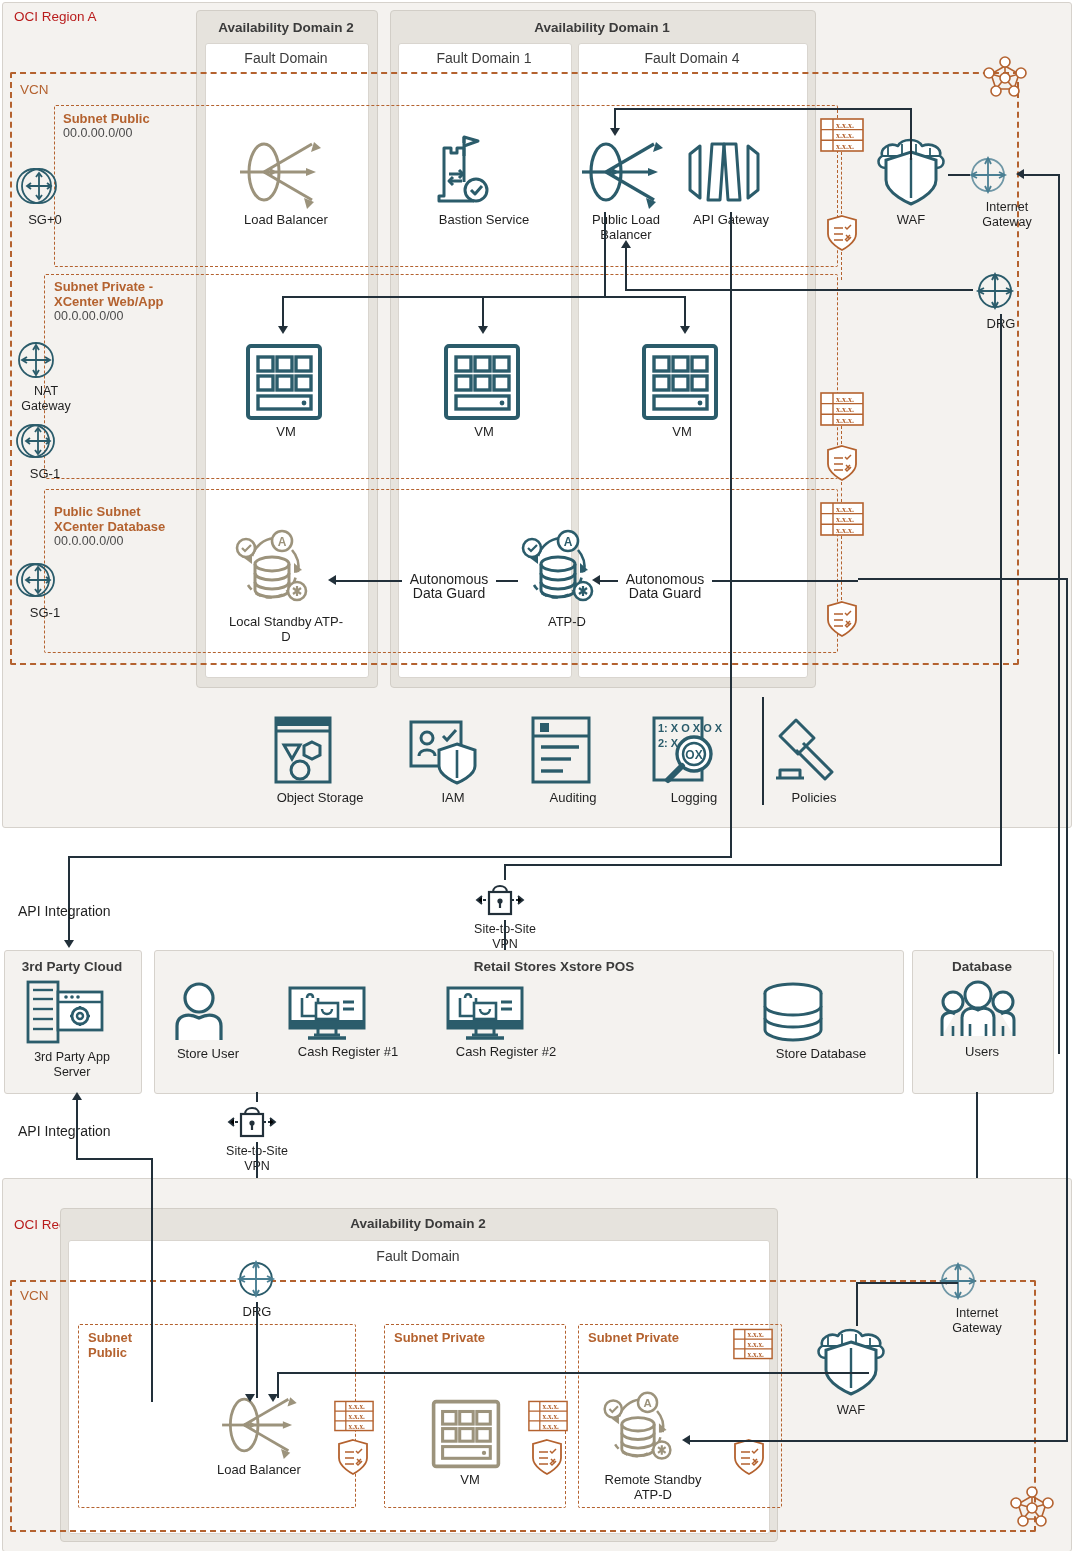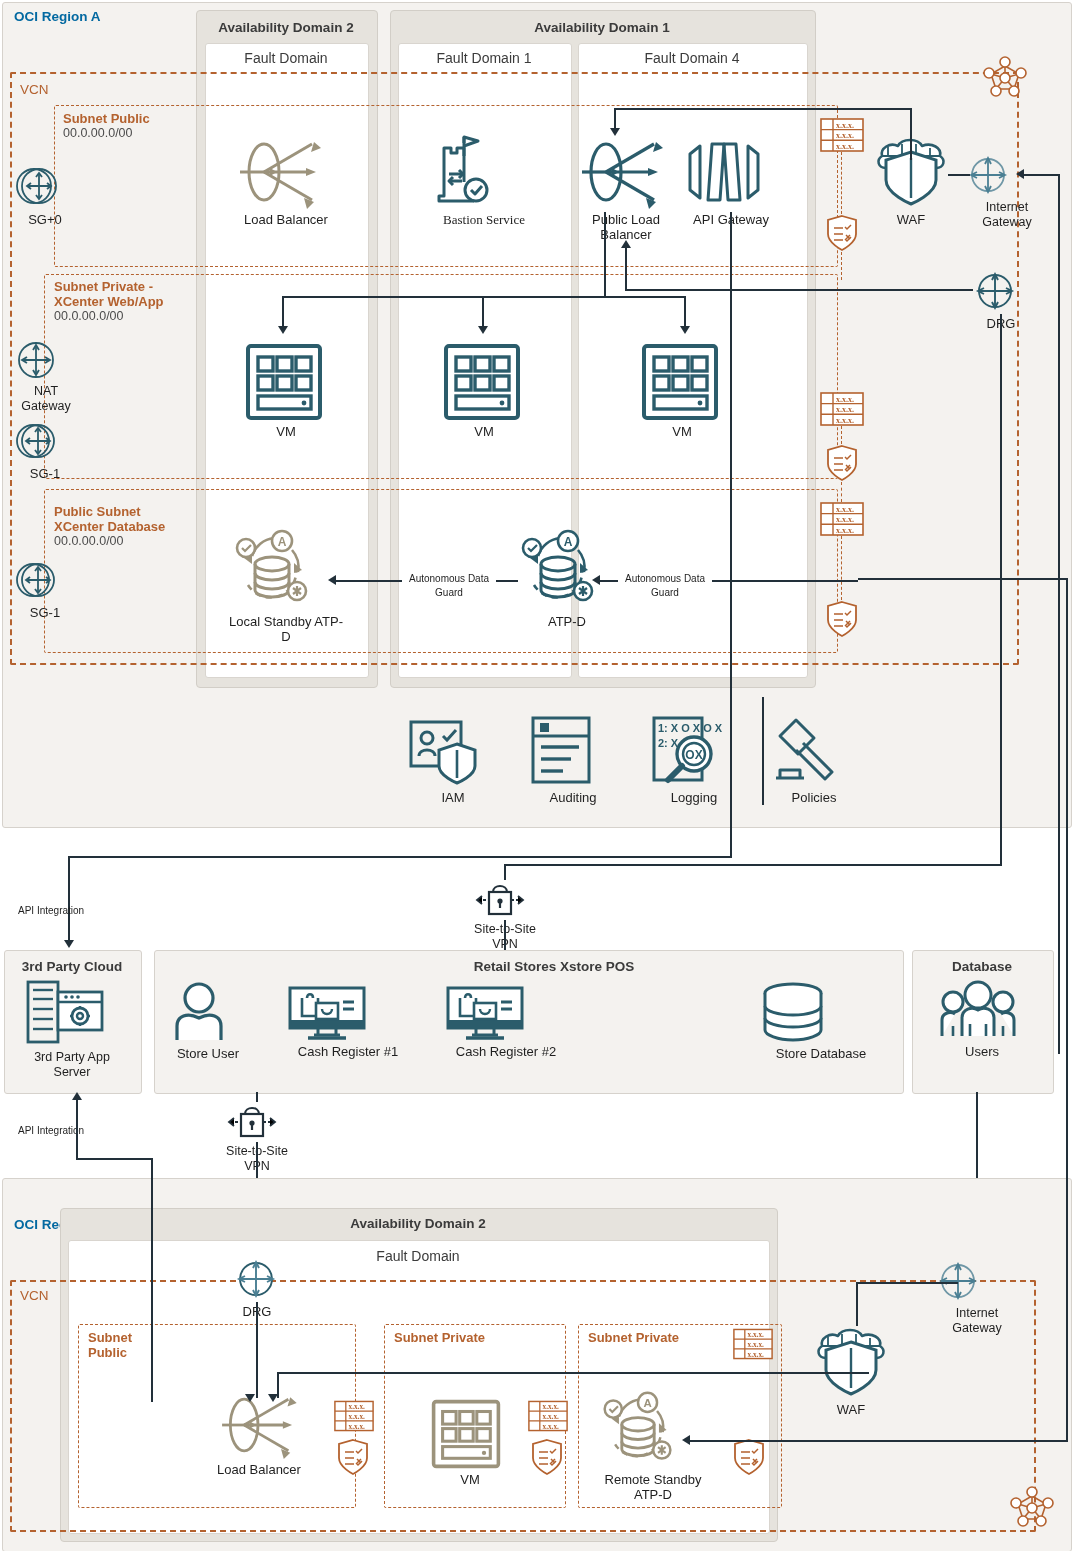--- a/index.html
+++ b/index.html
@@ -9,21 +9,21 @@
   .abs{position:absolute;}
 
   
   .region{position:absolute;background:#f4f2ef;border:1px solid #d6d2cc;border-radius:3px;}
   .ad{position:absolute;background:#e6e3dd;border:1px solid #d2cec7;border-radius:4px;}
   .fd{position:absolute;background:#ffffff;border:1px solid #d9d5cf;border-radius:3px;}
   .grayBox{position:absolute;background:#f4f2ef;border:1px solid #d6d2cc;border-radius:3px;}
 
   .boxTitle{position:absolute;width:100%;text-align:center;font-size:13.5px;font-weight:bold;color:#3b3b3b;}
   .fdTitle{position:absolute;width:100%;text-align:center;font-size:14px;color:#3b3b3b;}
-  .regionTitle{position:absolute;font-size:13.5px;font-weight:bold;color:#0369a1;}
+  .regionTitle{position:absolute;font-size:13.5px;font-weight:normal;color:#b91c1c;}
 
   
   .vcn{position:absolute;border:2px dashed #b4622f;border-radius:2px;}
   .subnet{position:absolute;border:1.5px dashed #b4622f;border-radius:2px;}
   .vcnLabel{position:absolute;font-size:13.5px;color:#b4622f;}
   .subLabel{position:absolute;font-size:13px;color:#b4622f;font-weight:bold;line-height:15px;}
   .cidr{position:absolute;font-size:12.5px;color:#4c4c4c;}
 
   
   .node{position:absolute;text-align:center;}
@@ -32,21 +32,21 @@
 
   
   .ln{position:absolute;background:#22303a;}
   .lnH{height:1.6px;}
   .lnV{width:1.6px;}
   .arrow{position:absolute;width:0;height:0;}
   .arrD{border-left:5px solid transparent;border-right:5px solid transparent;border-top:8px solid #22303a;}
   .arrU{border-left:5px solid transparent;border-right:5px solid transparent;border-bottom:8px solid #22303a;}
   .arrL{border-top:5px solid transparent;border-bottom:5px solid transparent;border-right:8px solid #22303a;}
 
-  .edgeLbl{position:absolute;font-size:10px;color:#1f1f1f;text-align:center;line-height:14px;background:#f4f2ef;}
+  .edgeLbl{position:absolute;font-size:14px;color:#1f1f1f;text-align:center;line-height:14px;background:#f4f2ef;}
   .edgeLbl.white{background:#ffffff;}
   .edgeLbl.plain{background:transparent;}
 
   
   .rail{position:absolute;border-left:1.5px dashed #b4622f;}
 
   svg{display:block;overflow:visible;}
 </style>
 </head>
 <body>
@@ -152,21 +152,21 @@
           <path d="M34 34 l7 4 l-7 4 z"></path>
           <path d="M78 8 l-3 10 l10 -4 z"></path>
           <path d="M70 34 l10 4 l-10 4 z"></path>
           <path d="M78 68 l-10 -4 l3 11 z"></path>
         </g>
       </svg>
     </span>
     <div class="cap" style="white-space:normal;">Load Balancer</div>
   </div>
 
-  <div class="node" style="left:424px;top:134px;width:120px;font-family:Liberation Serif, serif;">
+  <div class="node" style="left:424px;top:134px;width:120px;">
     <span>
       <svg width="78" height="76" viewBox="0 0 78 76">
         <g stroke="#2b5c6b" stroke-width="3" fill="none" stroke-linejoin="round">
           <path d="M20 22 l0 -8 l7 0 l0 5 l6 0 l0 -5 l7 0 l0 8"></path>
           <path d="M20 22 l0 40 l-5 0 l0 5 l35 0"></path>
           <path d="M40 22 l0 26"></path>
           <path d="M40 9 l0 -6 l14 4 l-14 5"></path>
           <path d="M40 3 l0 19"></path>
           <circle cx="52" cy="56" r="11"></circle>
           <path d="M47 56 l4 4 l7 -8"></path>
@@ -465,20 +465,33 @@
   <div class="arrow arrL" style="left:328px;top:575px;"></div>
   <div class="edgeLbl white" style="left:402px;top:572px;width:94px;">
     <span>Autonomous Data Guard</span>
   </div>
   <div class="ln lnH" style="left:598px;top:580px;width:260px;"></div>
   <div class="arrow arrL" style="left:592px;top:575px;"></div>
   <div class="edgeLbl white" style="left:618px;top:572px;width:94px;">
     <span>Autonomous Data Guard</span>
   </div>
 
+  <div class="node" style="left:268px;top:712px;width:104px;">
+    <span>
+      <svg width="70" height="76" viewBox="0 0 70 76">
+        <rect x="8" y="6" width="54" height="64" fill="none" stroke="#2b5c6b" stroke-width="3"></rect>
+        <rect x="8" y="6" width="54" height="8" fill="#2b5c6b"></rect>
+        <line x1="8" y1="19" x2="62" y2="19" stroke="#2b5c6b" stroke-width="3"></line>
+        <path d="M24 47 L16 33 L32 33 Z" fill="none" stroke="#2b5c6b" stroke-width="3"></path>
+        <path d="M44 30 l8 4 l0 9 l-8 4 l-8 -4 l0 -9 z" fill="none" stroke="#2b5c6b" stroke-width="3"></path>
+        <circle cx="32" cy="58" r="9" fill="none" stroke="#2b5c6b" stroke-width="3"></circle>
+      </svg>
+    </span>
+    <div class="cap">Object Storage</div>
+  </div>
 
   <div class="node" style="left:405px;top:712px;width:96px;">
     <span>
       <svg width="76" height="76" viewBox="0 0 76 76">
         <rect x="6" y="10" width="50" height="44" fill="none" stroke="#2b5c6b" stroke-width="3"></rect>
         <circle cx="22" cy="26" r="6" fill="none" stroke="#2b5c6b" stroke-width="3"></circle>
         <path d="M14 44 C14 36 30 36 30 44" fill="none" stroke="#2b5c6b" stroke-width="3"></path>
         <path d="M38 24 l4 4 l9 -10" fill="none" stroke="#2b5c6b" stroke-width="3"></path>
         <path d="M38 36 l11 11 M49 36 l-11 11" stroke="#2b5c6b" stroke-width="3"></path>
         <path d="M52 32 L70 38 L70 54 C70 64 52 71 52 71 C52 71 34 64 34 54 L34 38 Z" fill="#ffffff" stroke="#2b5c6b" stroke-width="3"></path>

